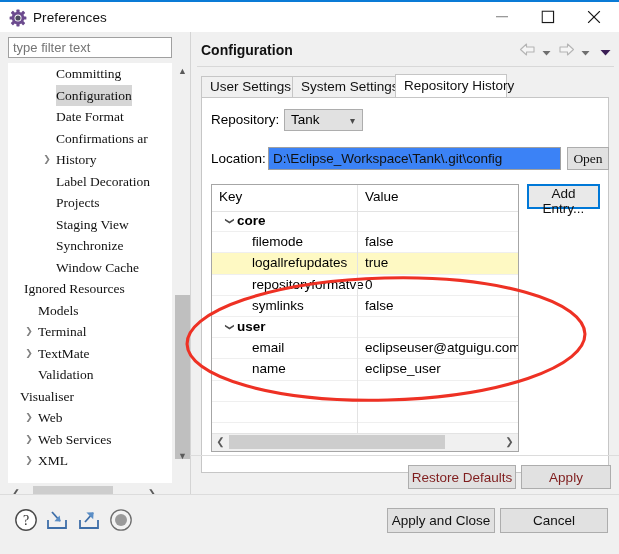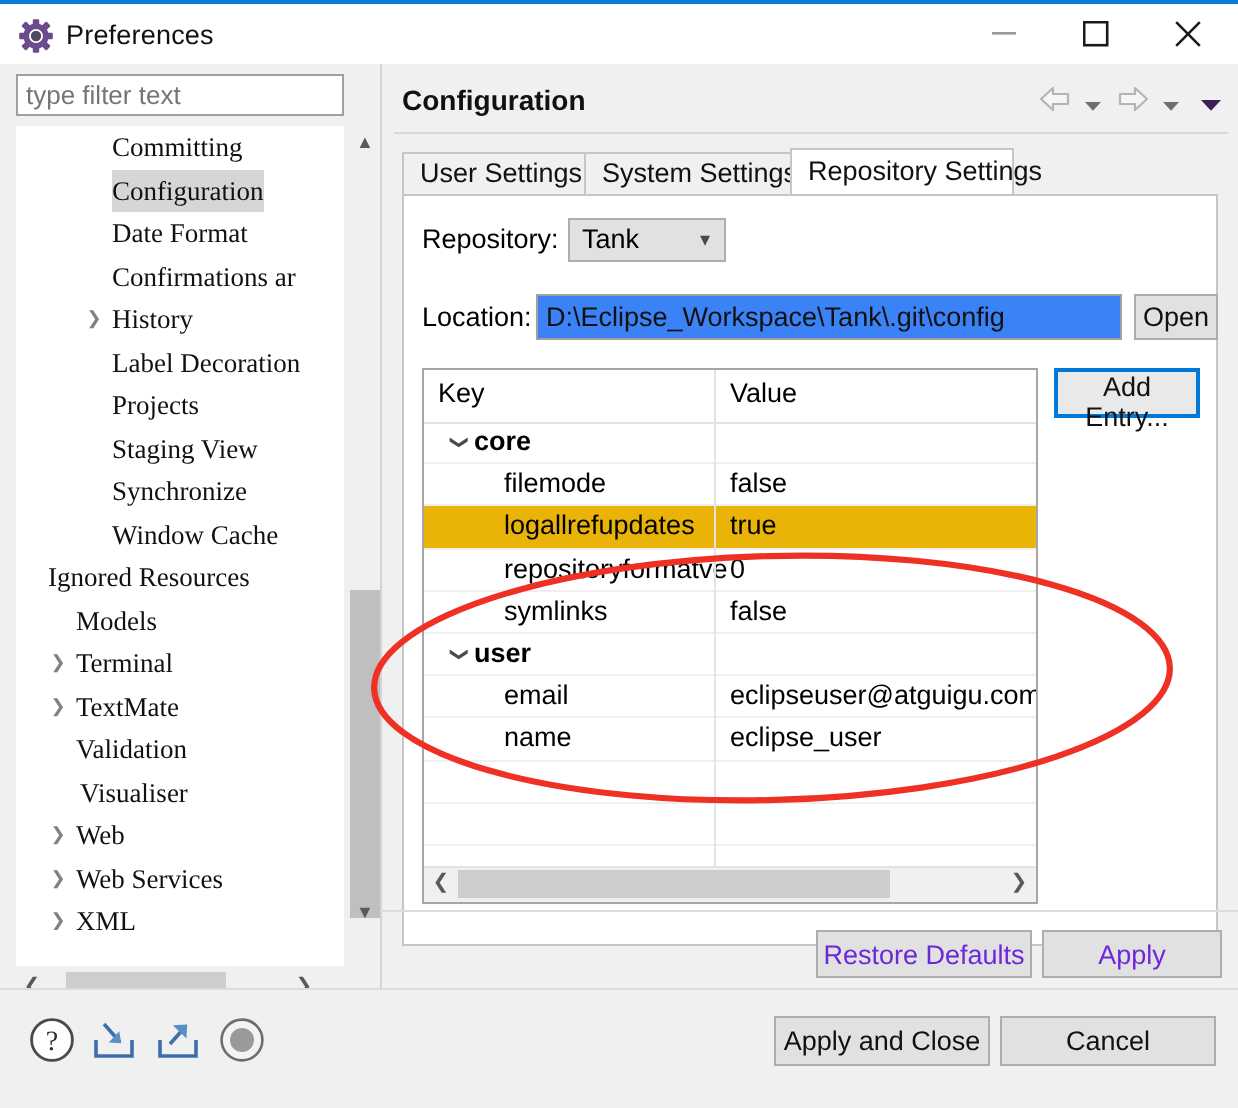--- a/index.html
+++ b/index.html
@@ -72,34 +72,34 @@
     border:1px solid #adadad;box-sizing:border-box;cursor:default;}
   .combo .cv{position:absolute;left:6px;top:2px;font-size:13.5px;}
   .combo .caret{position:absolute;right:7px;top:5px;color:#4a4a4a;font-size:10px;}
 
   .row-loc{position:absolute;left:9px;top:49px;height:23px;}
   .lbl-loc{position:absolute;left:0;top:4px;font-size:13.5px;}
   .loc-input{position:absolute;left:57px;top:0;width:293px;height:23px;box-sizing:border-box;
     border:1px solid #a0a0a0;background:#3b82f6;font-family:inherit;font-size:13.5px;
     color:#111;padding:0 4px;outline:none;}
   .btn-open{position:absolute;left:356px;top:0;width:42px;height:23px;background:#e1e1e1;
-    border:1px solid #adadad;box-sizing:border-box;font-family:Liberation Sans, sans-serif;font-size:13.5px;
+    border:1px solid #adadad;box-sizing:border-box;font-family:Liberation Serif, serif;font-size:13.5px;
     color:#111;cursor:default;padding:0;}
 
   
   .tbl{position:absolute;left:9px;top:86px;width:308px;height:268px;background:#fff;
     border:1px solid #a6a6a6;box-sizing:border-box;overflow:hidden;}
   .tbl-head{position:absolute;left:0;top:0;width:100%;height:26px;background:#fff;
     border-bottom:1px solid #e3e3e3;}
   .tbl-head .hk{position:absolute;left:7px;top:4px;font-size:13.5px;}
   .tbl-head .hv{position:absolute;left:153px;top:4px;font-size:13.5px;}
   .colsep{position:absolute;left:145px;top:0;width:1px;height:100%;background:#e3e3e3;}
   .rows{position:absolute;left:0;top:26px;right:0;bottom:17px;overflow:hidden;}
   .trow{position:relative;height:20.2px;line-height:20.2px;border-bottom:1px solid #efefef;}
-  .trow.hl{background:#eab308;}
+  .trow.hl{background:#fef9c3;}
   .trow .k{position:absolute;top:0;font-size:13.5px;white-space:nowrap;overflow:hidden;
     width:138px;}
   .trow .v{position:absolute;left:153px;top:0;font-size:13.5px;white-space:nowrap;}
   .trow .k.lvl0{left:25px;font-weight:bold;}
   .trow .k.lvl1{left:40px;}
   .trow .twisty{position:absolute;left:12px;top:0;width:12px;text-align:center;
     color:#4a4a4a;font-size:9px;}
   .tbl-hsb{position:absolute;left:0;bottom:0;width:100%;height:17px;background:#f0f0f0;
     border-top:1px solid #e3e3e3;}
   .tbl-hsb .thumb{position:absolute;top:1px;left:17px;width:216px;height:14px;background:#cdcdcd;}
@@ -108,21 +108,21 @@
 
   .side-btn{position:absolute;left:325px;width:73px;height:25px;box-sizing:border-box;
     font-family:inherit;font-size:13.5px;color:#111;background:#e1e1e1;border:1px solid #adadad;
     cursor:default;padding:0;}
   .side-btn.focus{top:86px;border:2px solid #0078d7;background:#e9e9e9;}
   .side-btn.disabled{top:117px;color:#a0a0a0;background:#e1e1e1;border:1px solid #cfcfcf;}
 
   
   .btm-rule{position:absolute;left:190px;top:455px;width:429px;height:1px;background:#dcdcdc;}
   .pg-btn{position:absolute;top:465px;height:24px;box-sizing:border-box;background:#e1e1e1;
-    border:1px solid #adadad;font-family:inherit;font-size:13.5px;color:#6d28d9;cursor:default;padding:0;}
+    border:1px solid #adadad;font-family:inherit;font-size:13.5px;color:#7f1d1d;cursor:default;padding:0;}
   .btn-restore{left:408px;width:108px;}
   .btn-apply{left:521px;width:90px;}
 
   
   .footer{position:absolute;left:0;top:494px;width:619px;height:60px;background:#f0f0f0;
     border-top:1px solid #dcdcdc;box-sizing:border-box;}
   .foot-icon{position:absolute;top:12px;width:26px;height:26px;cursor:default;}
   .fi1{left:13px;} .fi2{left:44px;} .fi3{left:76px;} .fi4{left:108px;}
   .foot-btn{position:absolute;top:13px;height:25px;box-sizing:border-box;background:#e1e1e1;
     border:1px solid #adadad;font-family:inherit;font-size:13.5px;color:#111;cursor:default;padding:0;}
@@ -187,21 +187,21 @@
           <div class="tnode"><span class="lbl" style="margin-left: 48px;">Label Decoration</span></div>
           <div class="tnode"><span class="lbl" style="margin-left: 48px;">Projects</span></div>
           <div class="tnode"><span class="lbl" style="margin-left: 48px;">Staging View</span></div>
           <div class="tnode"><span class="lbl" style="margin-left: 48px;">Synchronize</span></div>
           <div class="tnode"><span class="lbl" style="margin-left: 48px;">Window Cache</span></div>
           <div class="tnode"><span class="lbl" style="margin-left: 16px;">Ignored Resources</span></div>
           <div class="tnode"><span class="lbl" style="margin-left: 30px; text-align: right;">Models</span></div>
           <div class="tnode"><span class="arrow" style="left: 16px;">❯</span><span class="lbl" style="margin-left: 30px;">Terminal</span></div>
           <div class="tnode"><span class="arrow" style="left: 16px;">❯</span><span class="lbl" style="margin-left: 30px;">TextMate</span></div>
           <div class="tnode"><span class="lbl" style="margin-left: 30px;">Validation</span></div>
-          <div class="tnode"><span class="lbl" style="margin-left: 32px;">Visualiser</span></div>
+          <div class="tnode"><span class="lbl" style="margin-left: 12px;">Visualiser</span></div>
           <div class="tnode"><span class="arrow" style="left: 16px;">❯</span><span class="lbl" style="margin-left: 30px;">Web</span></div>
           <div class="tnode"><span class="arrow" style="left: 16px;">❯</span><span class="lbl" style="margin-left: 30px;">Web Services</span></div>
           <div class="tnode"><span class="arrow" style="left: 16px;">❯</span><span class="lbl" style="margin-left: 30px;">XML</span></div>
         </div>
     </div>
 
     <div class="vsb">
       <div class="sb-arrow" style="top:0">▲</div>
       <div class="trk"></div>
       <div class="thumb" style="top:232px;height:164px;"></div>
@@ -243,21 +243,21 @@
         <svg width="11" height="7">
             <path d="M0.5 1 L10.5 1 L5.5 6.4 Z" fill="#3b1f55"></path>
           </svg>
       </span>
     </div>
     <div class="hdr-rule"></div>
 
     <div class="tabs" id="tabs">
         <div class="tab" style="left: 0px; width: 92px;">User Settings</div>
         <div class="tab" style="left: 91px; width: 104px;">System Settings</div>
-        <div class="tab active" style="left: 194px; width: 112px;">Repository Settings</div>
+        <div class="tab active" style="left: 194px; width: 112px;">Repository History</div>
       </div>
 
     <div class="tabpanel">
 
       <div class="row-repo">
         <span class="lbl-repo">Repository:</span>
         <div class="combo">
           <span class="cv">Tank</span>
           <span class="caret">▾</span>
         </div>

